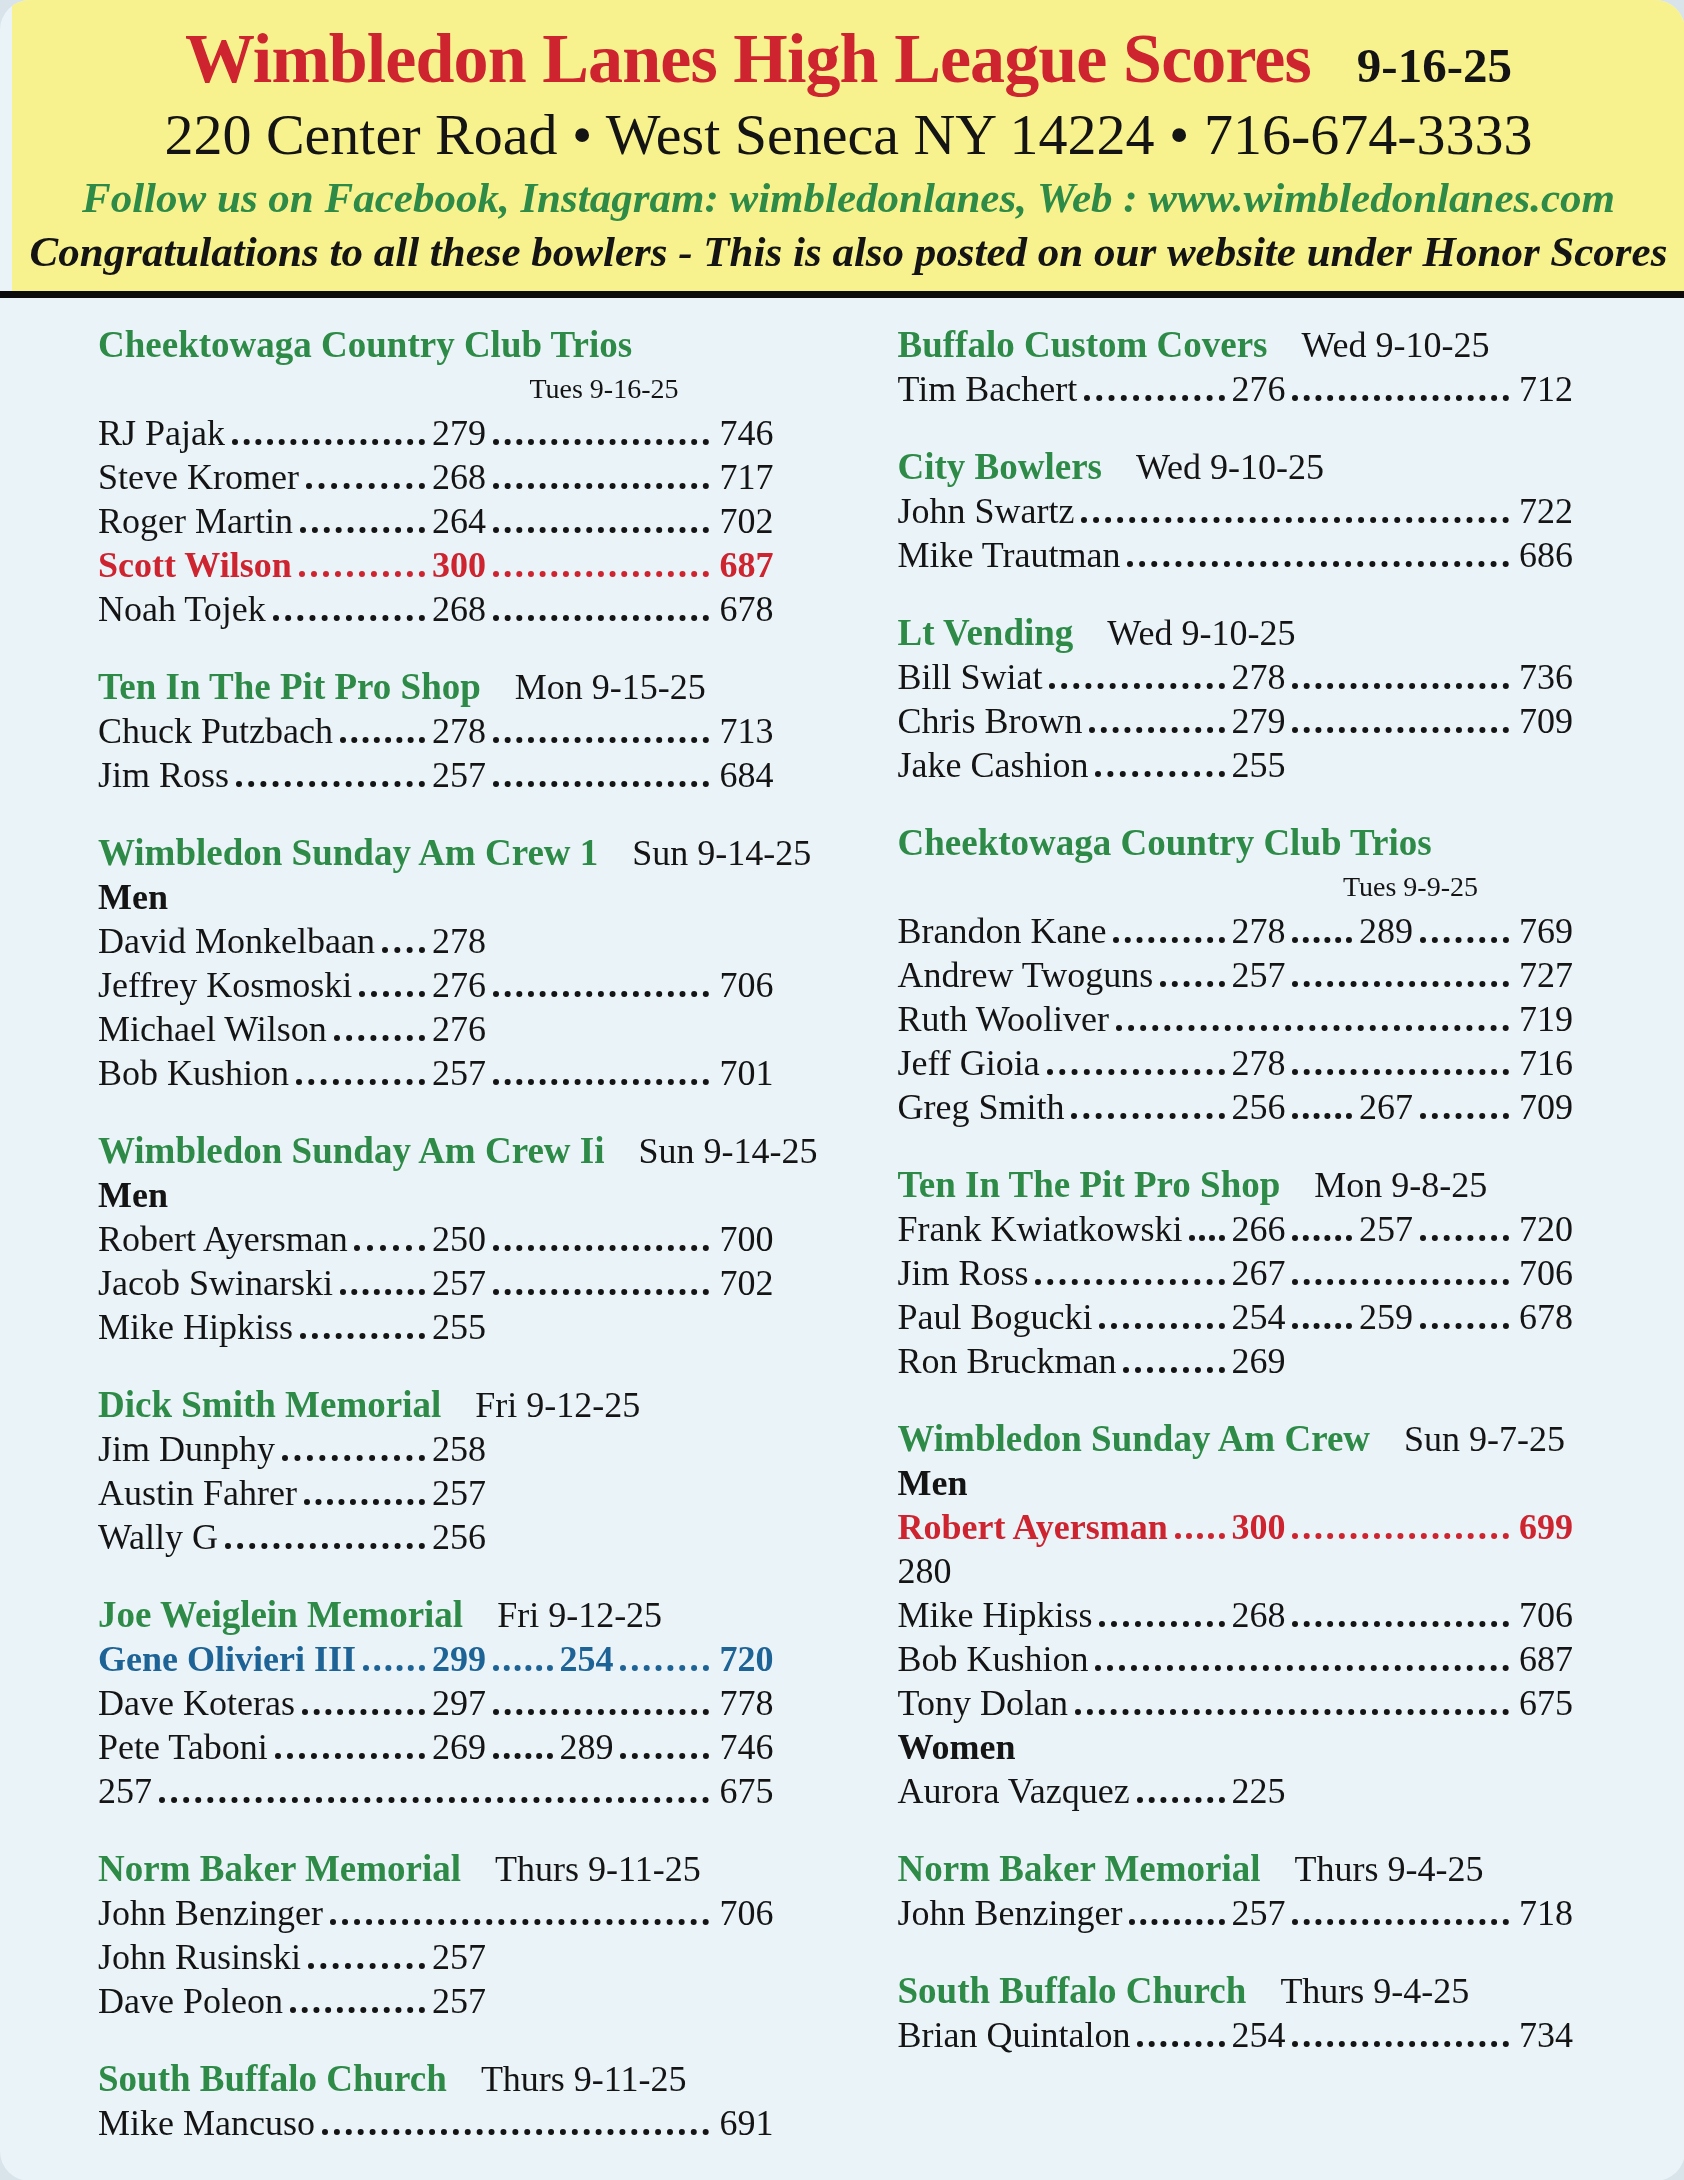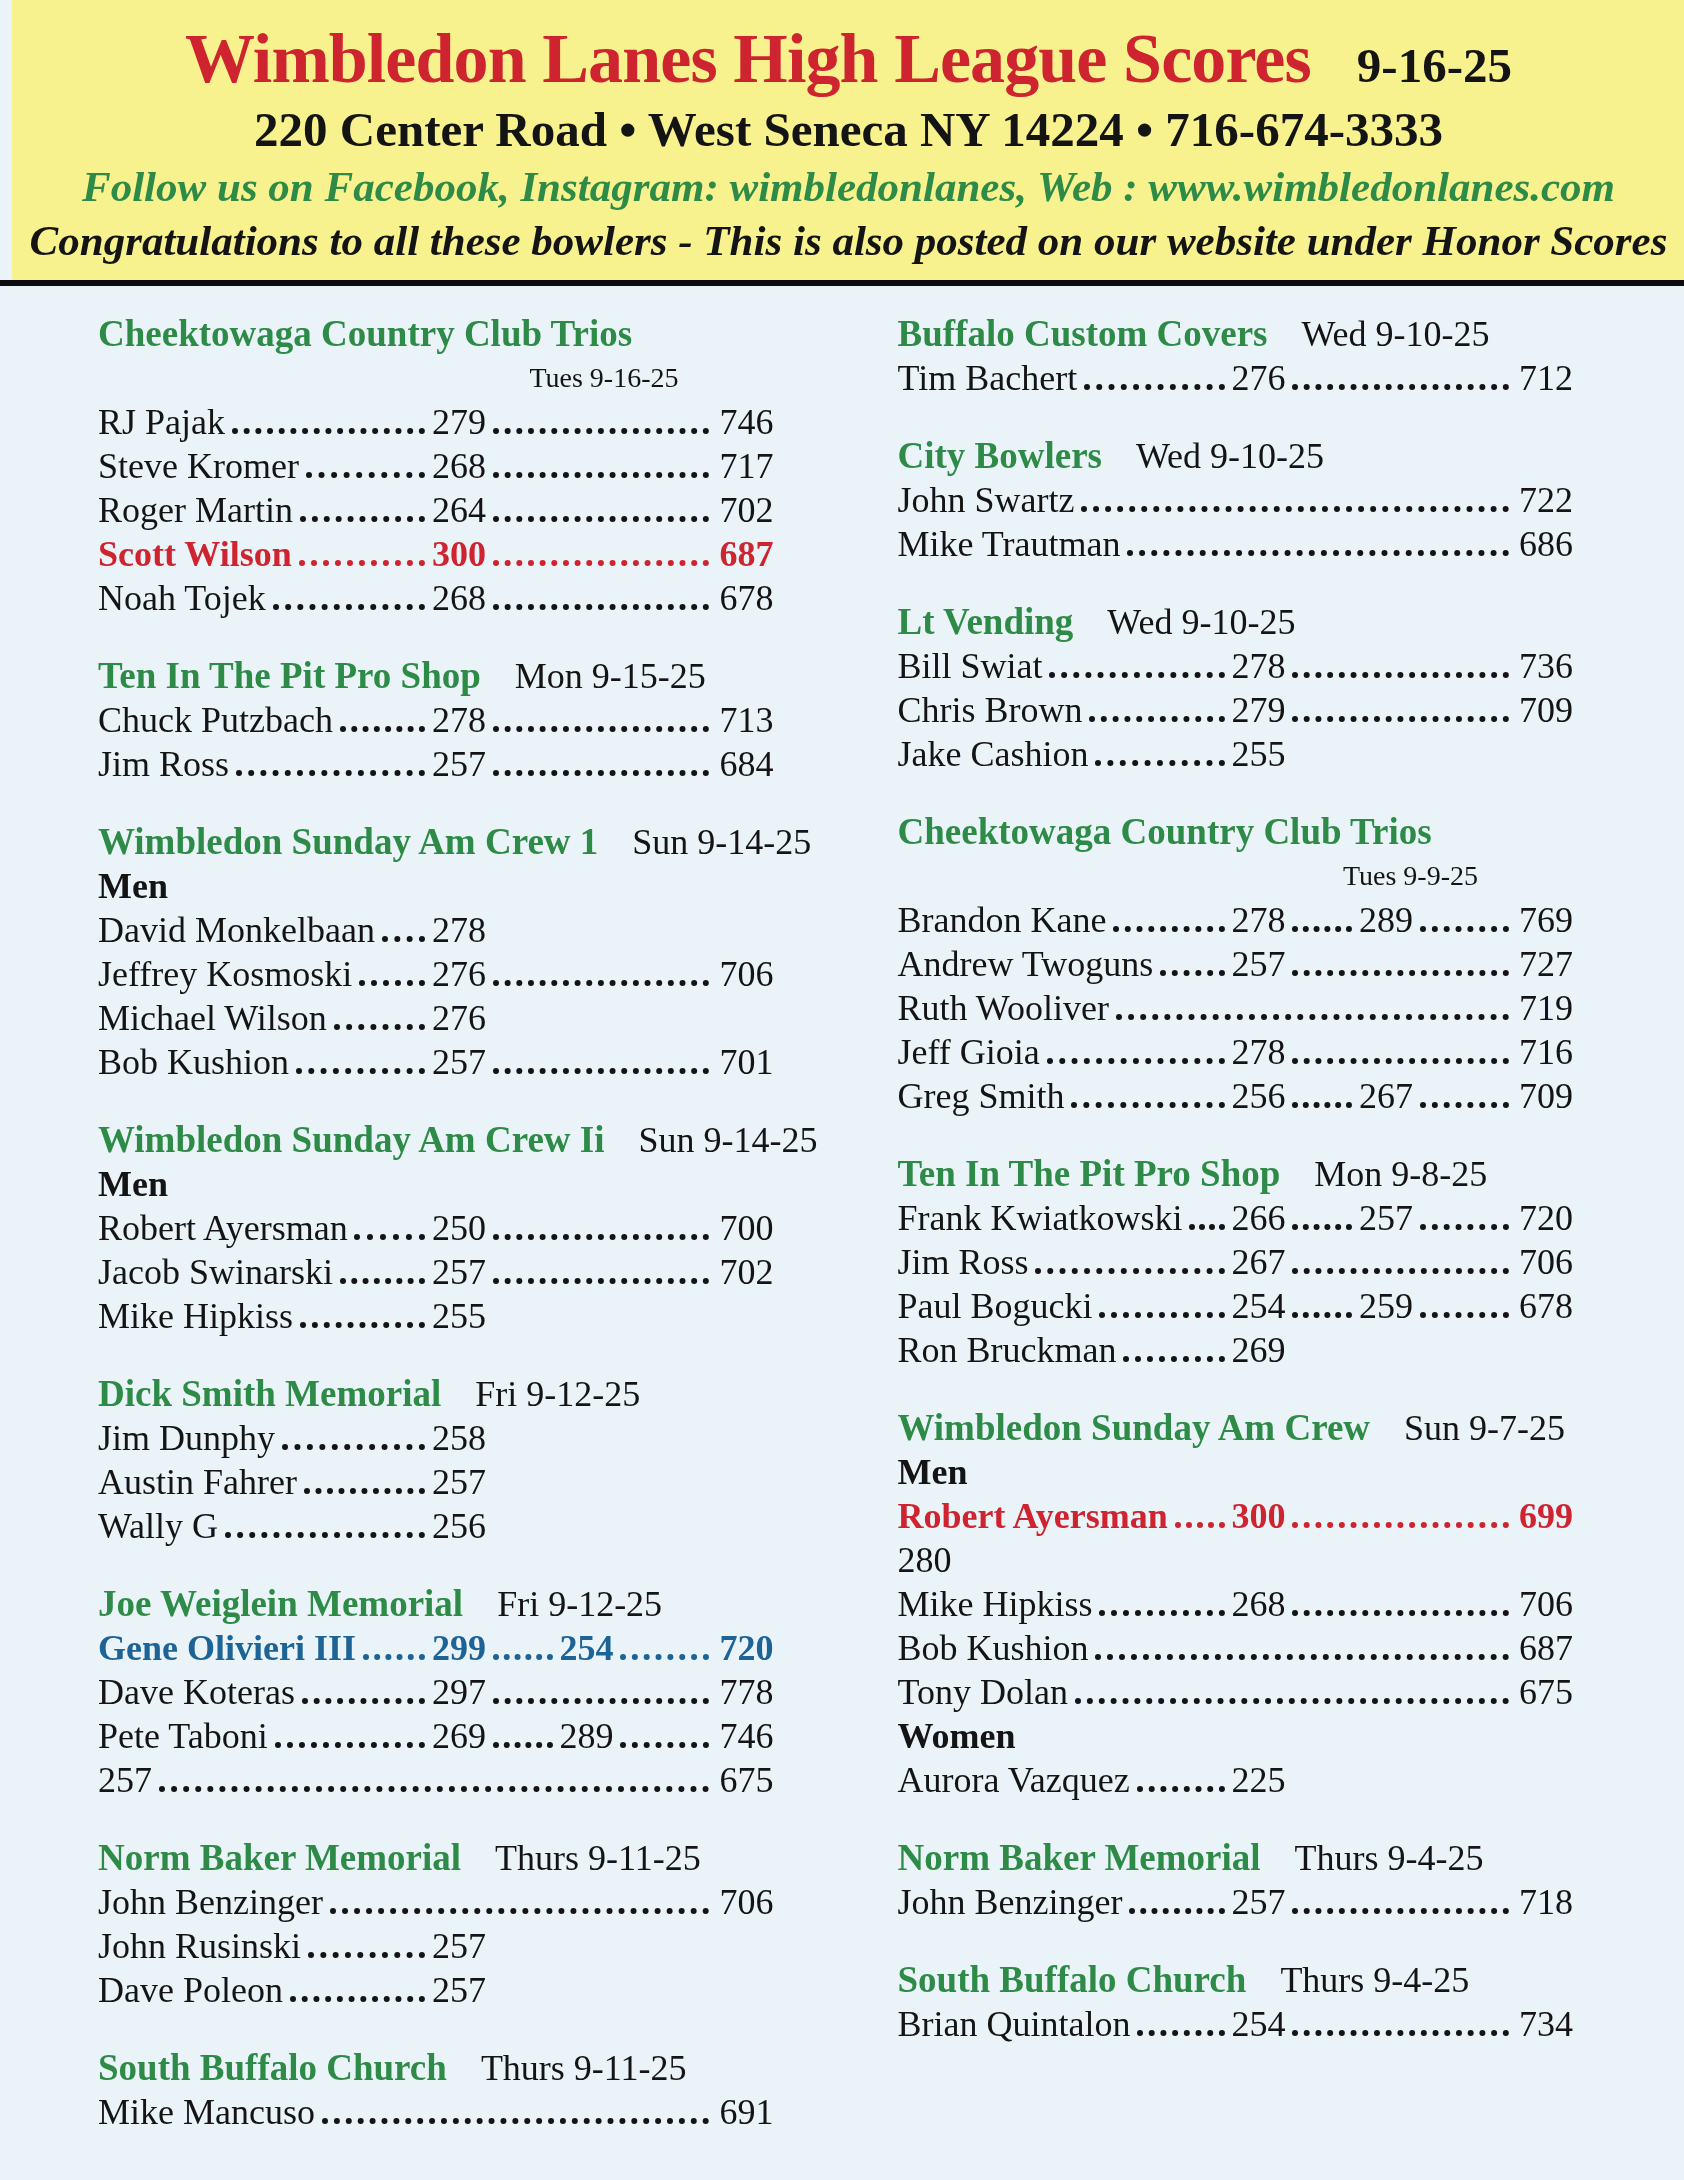--- a/index.html
+++ b/index.html
@@ -11,41 +11,42 @@
     --ink:#141414;
   }
   html,body{margin:0;padding:0;background:#d8e4ea;}
   .page{
     position:relative;
     width:1685px;height:2181px;
     background:var(--page-bg);
     font-family:"Liberation Serif", serif;
     color:var(--ink);
     overflow:hidden;
+    border-radius:30px;
   }
   
   .header{
     background:var(--header-bg);
     margin-left:12px;
     padding:20.4px 17px 12px 17px;
     text-align:center;
   }
   .title-line{
     display:flex;justify-content:center;align-items:baseline;gap:46px;
     line-height:1.12;
   }
   .title{
     color:var(--red);
     font-weight:bold;
     font-size:70px;
     letter-spacing:-0.9px;
     white-space:nowrap;
   }
   .title-date{font-size:49px;font-weight:bold;white-space:nowrap;}
-  .address{font-size:49px;font-weight:bold;line-height:1.25;white-space:nowrap;}
+  .address{font-size:58px;font-weight:normal;line-height:1.25;white-space:nowrap;}
   .social{
     font-size:43px;font-weight:bold;font-style:italic;
     color:var(--green);line-height:1.25;white-space:nowrap;
   }
   .congrats{font-size:43px;font-weight:bold;font-style:italic;line-height:1.25;white-space:nowrap;}
   .header-rule{height:6.8px;background:#0c0c0c;}
 
   
   .columns{
     display:flex;gap:124px;

